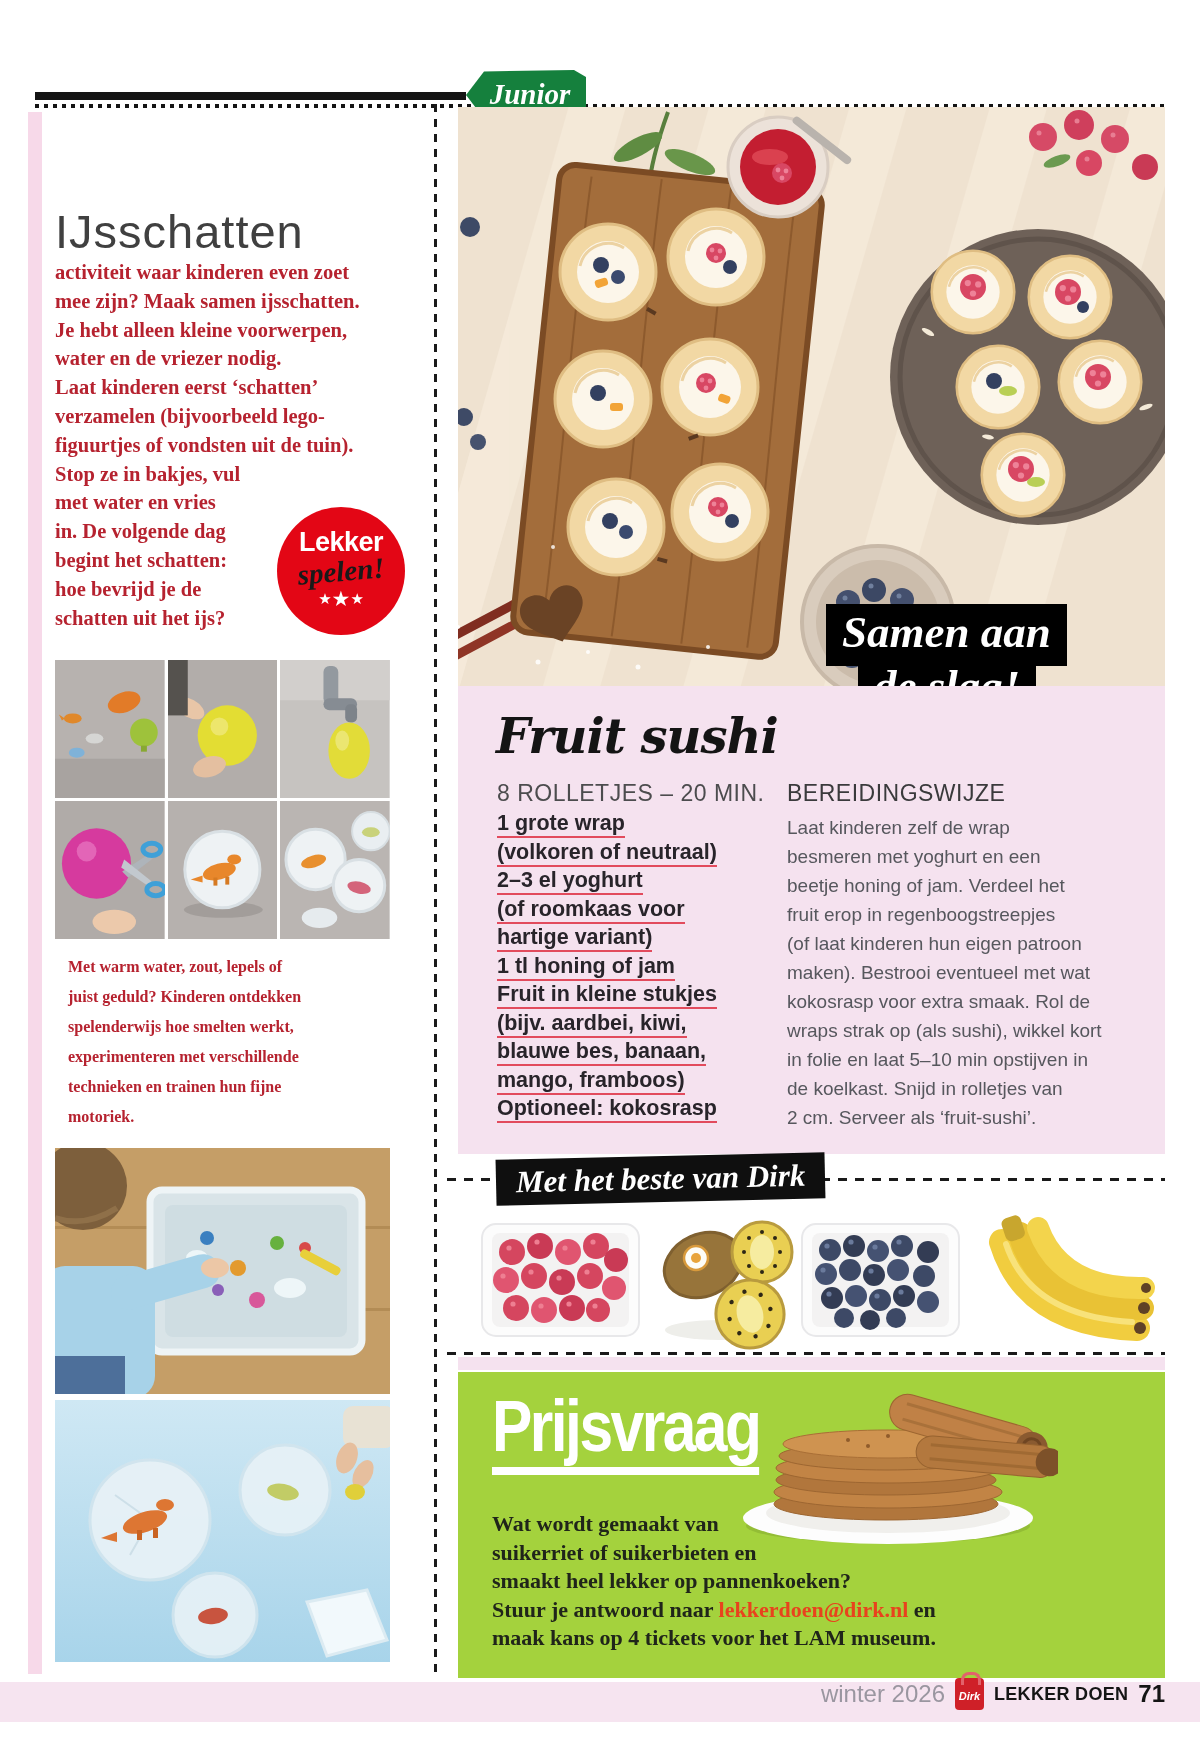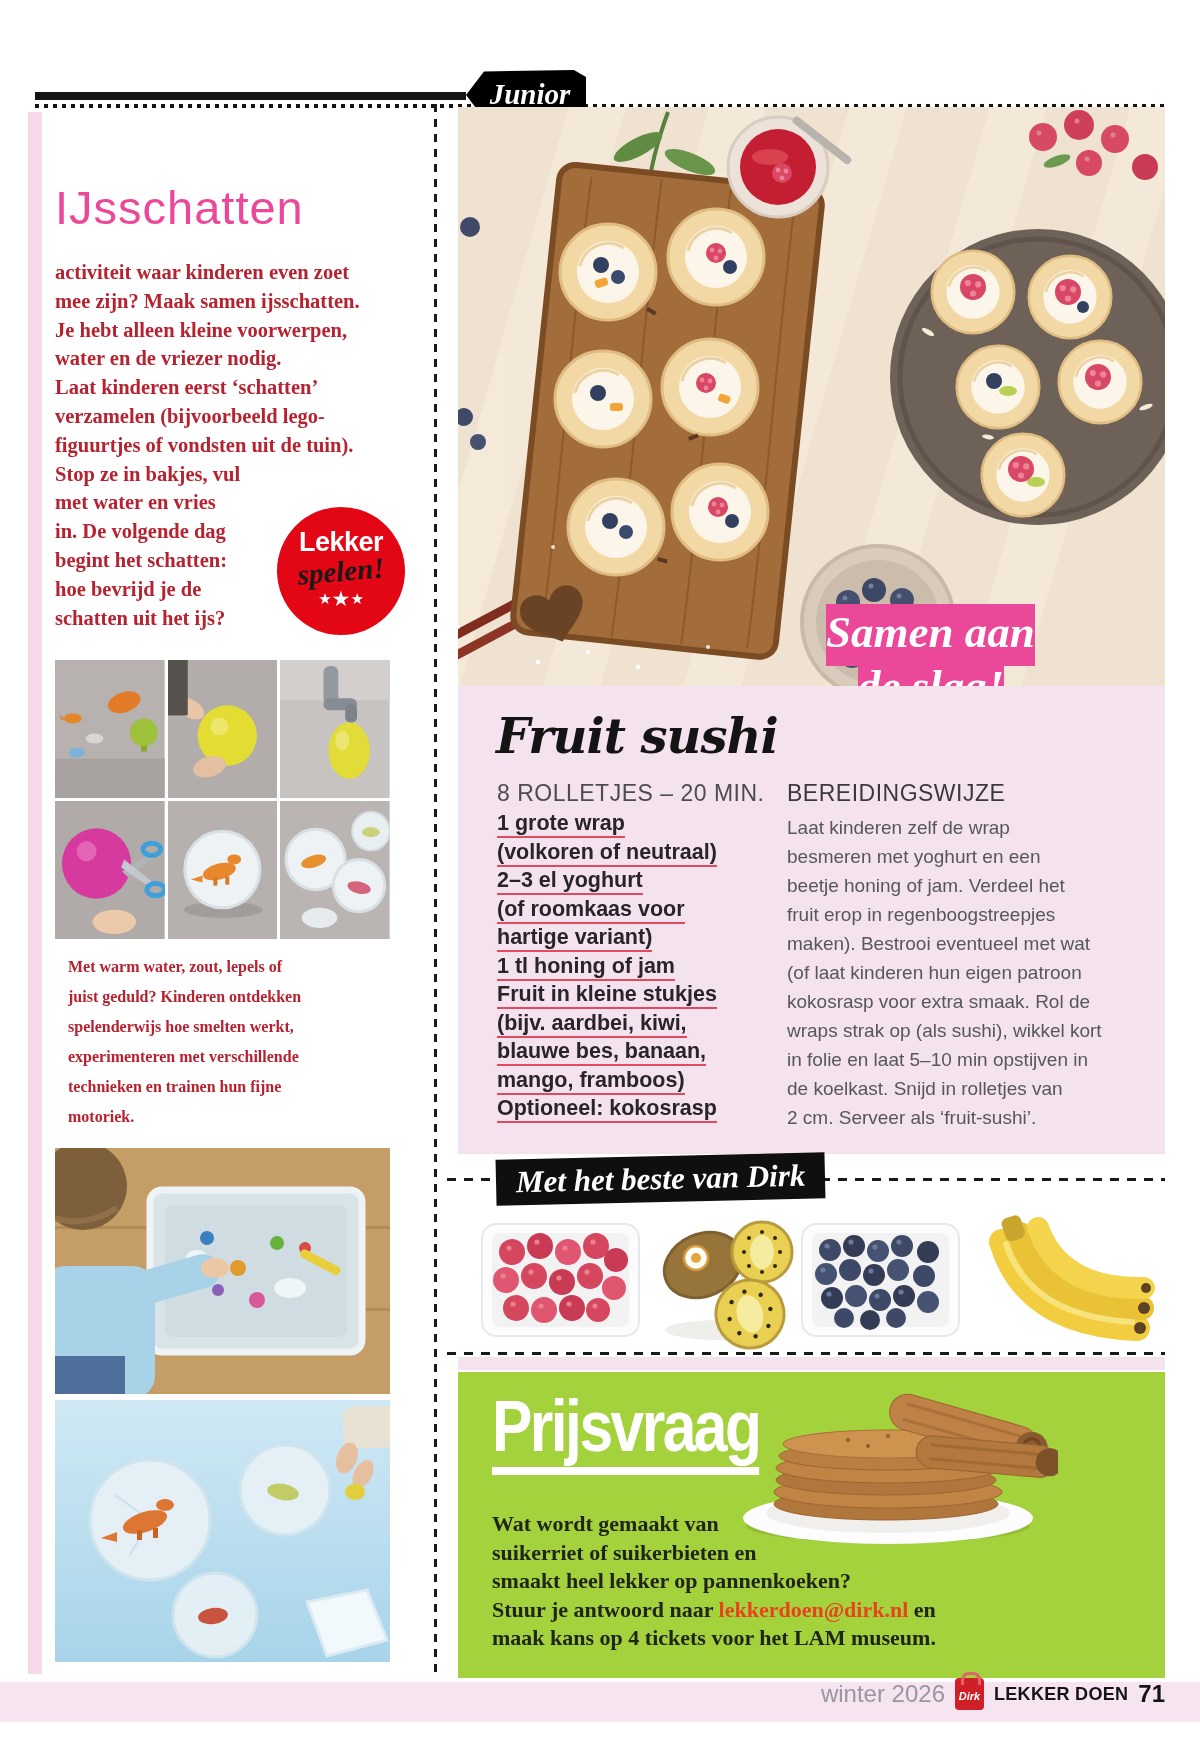--- a/index.html
+++ b/index.html
@@ -12,48 +12,48 @@
   #top-bar{left:35px;top:92px;width:431px;height:8px;background:#141414;}
   #top-dots{left:35px;top:104px;width:1130px;height:4px;
     background:repeating-linear-gradient(90deg,#141414 0 4px,transparent 4px 9px);}
   #dash-v{left:434px;top:104px;width:3px;height:1574px;
     background:repeating-linear-gradient(180deg,#1a1a1a 0 8px,transparent 8px 15px);}
   .dash-h{background:repeating-linear-gradient(90deg,#1a1a1a 0 9px,transparent 9px 17px);height:3px;}
   #dash-h1{left:447px;top:1178px;width:718px;}
   #dash-h2{left:447px;top:1352px;width:718px;}
 
   
-  #junior-tab{left:466px;top:70px;width:120px;height:50px;background:#000000;color:#fff;
+  #junior-tab{left:466px;top:70px;width:120px;height:50px;background:#15803d;color:#fff;
     clip-path:polygon(0 50%,15% 3%,90% 0,100% 14%,100% 86%,90% 100%,15% 97%);
     font:italic bold 29px/48px "Liberation Serif",serif;text-align:center;padding-left:8px;box-sizing:border-box;}
 
   
-  #ijs-title{left:55px;top:180px;font:400 47px "Liberation Sans",sans-serif;color:#ec4899;letter-spacing:1px;}
+  #ijs-title{left:55px;top:204px;font:400 47px "Liberation Sans",sans-serif;color:#404040;letter-spacing:1px;}
   .red-par{color:#b6222f;font:bold 20.5px/28.8px "Liberation Serif",serif;white-space:nowrap;}
   #intro{left:55px;top:258px;}
   #para2{left:68px;top:952px;font-size:16px;line-height:30px;}
 
   #badge{left:277px;top:507px;width:128px;height:128px;border-radius:50%;background:#e30615;text-align:center;}
   .badge-l1{margin-top:21px;font:bold 27px/28px "Liberation Sans",sans-serif;color:#fff;letter-spacing:-0.5px;}
   .badge-l2{font:italic bold 29px/30px "Liberation Serif",serif;color:#191919;transform:rotate(-5deg);}
   .stars{margin-top:1px;color:#fff;}
   .star::before{content:"★";font-size:15px;vertical-align:middle;}
   .star:nth-child(2)::before{font-size:21px;}
 
   #grid{left:55px;top:660px;width:335px;height:279px;display:grid;
         grid-template-columns:1fr 1fr 1fr;grid-template-rows:1fr 1fr;gap:3px;background:#fff;}
   #grid svg{width:100%;height:100%;display:block;}
   #photo-child{left:55px;top:1148px;width:335px;height:246px;}
   #photo-ice{left:55px;top:1400px;width:335px;height:262px;}
   #photo-child svg,#photo-ice svg,#hero svg{width:100%;height:100%;display:block;}
 
   
   #hero{left:458px;top:107px;width:707px;height:579px;}
-  .red-banner{background:#ec4899;color:#fff;font:italic bold 45px/1 "Liberation Serif",serif;
-    padding:6px 0 11px;white-space:nowrap;}
+  .red-banner{background:#000000;color:#fff;font:italic bold 45px/1 "Liberation Serif",serif;
+    padding:6px 16px 11px;white-space:nowrap;}
   #banner1{left:826px;top:604px;}
   #banner2{left:858px;top:658px;}
 
   
   #pink-box{left:458px;top:686px;width:707px;height:468px;background:#f5e2ef;}
   #r-title{left:496px;top:708px;font:italic bold 48px "DejaVu Serif",serif;color:#141414;letter-spacing:-1px;}
   #r-yield{left:497px;top:780px;font:23px "Liberation Sans",sans-serif;color:#4c4c4e;letter-spacing:0.5px;}
   #ings{left:497px;top:813px;}
   #ings .ing{display:table;white-space:nowrap;font:bold 21.5px/20px "Liberation Sans",sans-serif;color:#28242a;
     padding-bottom:3px;border-bottom:2.5px solid #e24b5d;margin-bottom:3.5px;}
@@ -410,22 +410,22 @@
       <div class="ing">blauwe bes, banaan,</div>
       <div class="ing">mango, framboos)</div>
       <div class="ing">Optioneel: kokosrasp</div>
     </div>
   <div class="abs" id="m-title">BEREIDINGSWIJZE</div>
   <div class="abs" id="m-body">
       <div>Laat kinderen zelf de wrap</div>
       <div>besmeren met yoghurt en een</div>
       <div>beetje honing of jam. Verdeel het</div>
       <div>fruit erop in regenboogstreepjes</div>
+      <div>(of laat kinderen hun eigen patroon</div>
       <div>maken). Bestrooi eventueel met wat</div>
-      <div>(of laat kinderen hun eigen patroon</div>
       <div>kokosrasp voor extra smaak. Rol de</div>
       <div>wraps strak op (als sushi), wikkel kort</div>
       <div>in folie en laat 5–10 min opstijven in</div>
       <div>de koelkast. Snijd in rolletjes van</div>
       <div>2 cm. Serveer als ‘fruit-sushi’.</div>
     </div>
 
   <div class="abs dash-h" id="dash-h1"></div>
   <div class="abs" id="dirk-banner">Met het beste van Dirk</div>
 

